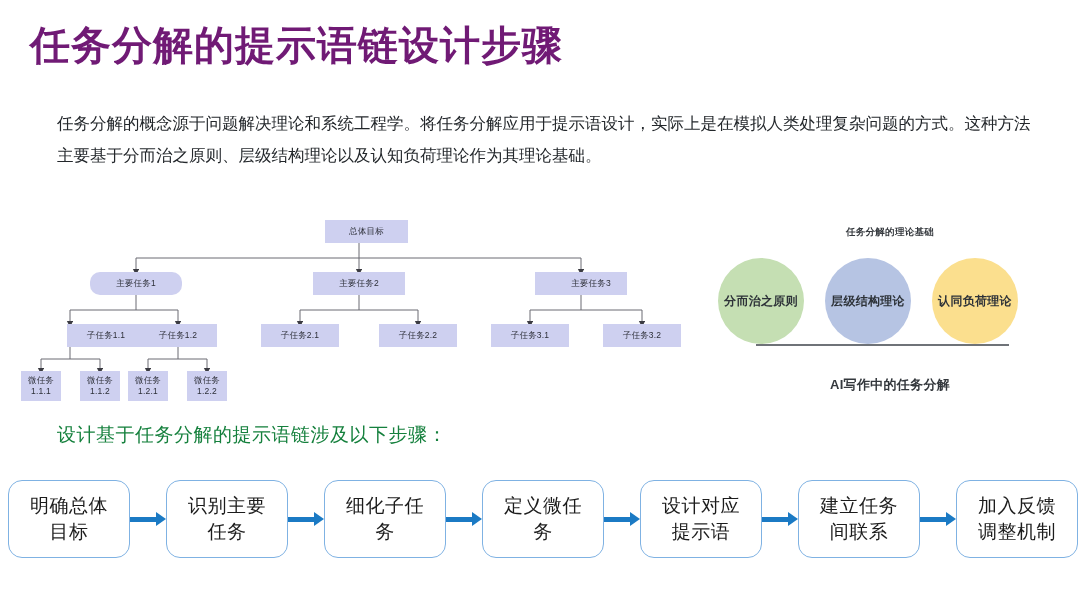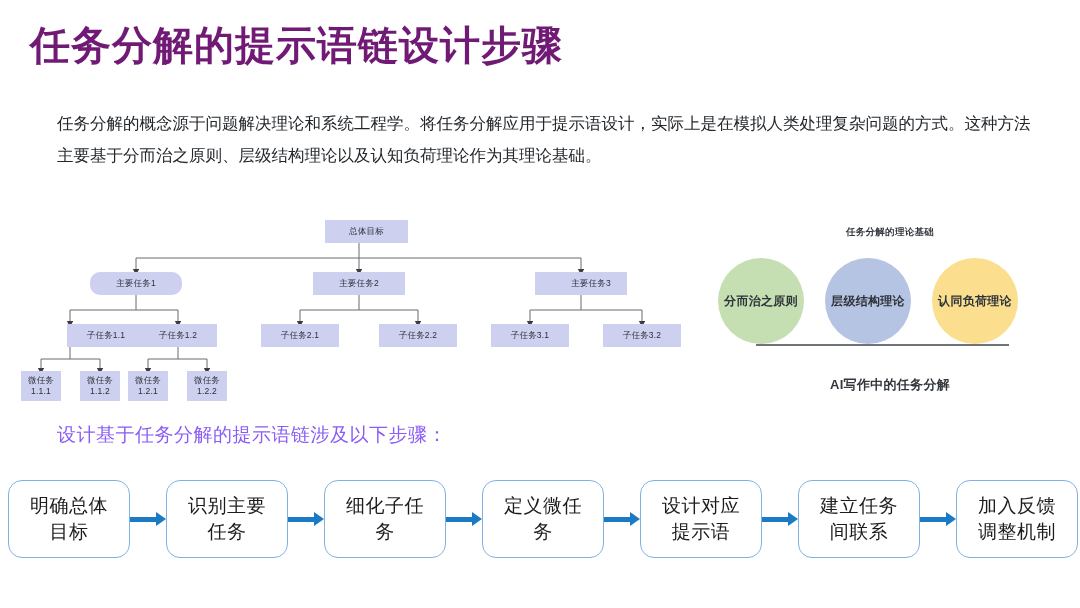--- a/index.html
+++ b/index.html
@@ -123,21 +123,21 @@
     background: #6f7378;
   }
 
   
   .steps-lead {
     position: absolute;
     left: 57px;
     top: 422px;
     font-size: 19px;
     font-weight: 400;
-    color: #8b5cf6;
+    color: #15803d;
     letter-spacing: 0.5px;
   }
 
   
   .flow {
     position: absolute;
     left: 8px;
     top: 478px;
     width: 1064px;
     height: 82px;

